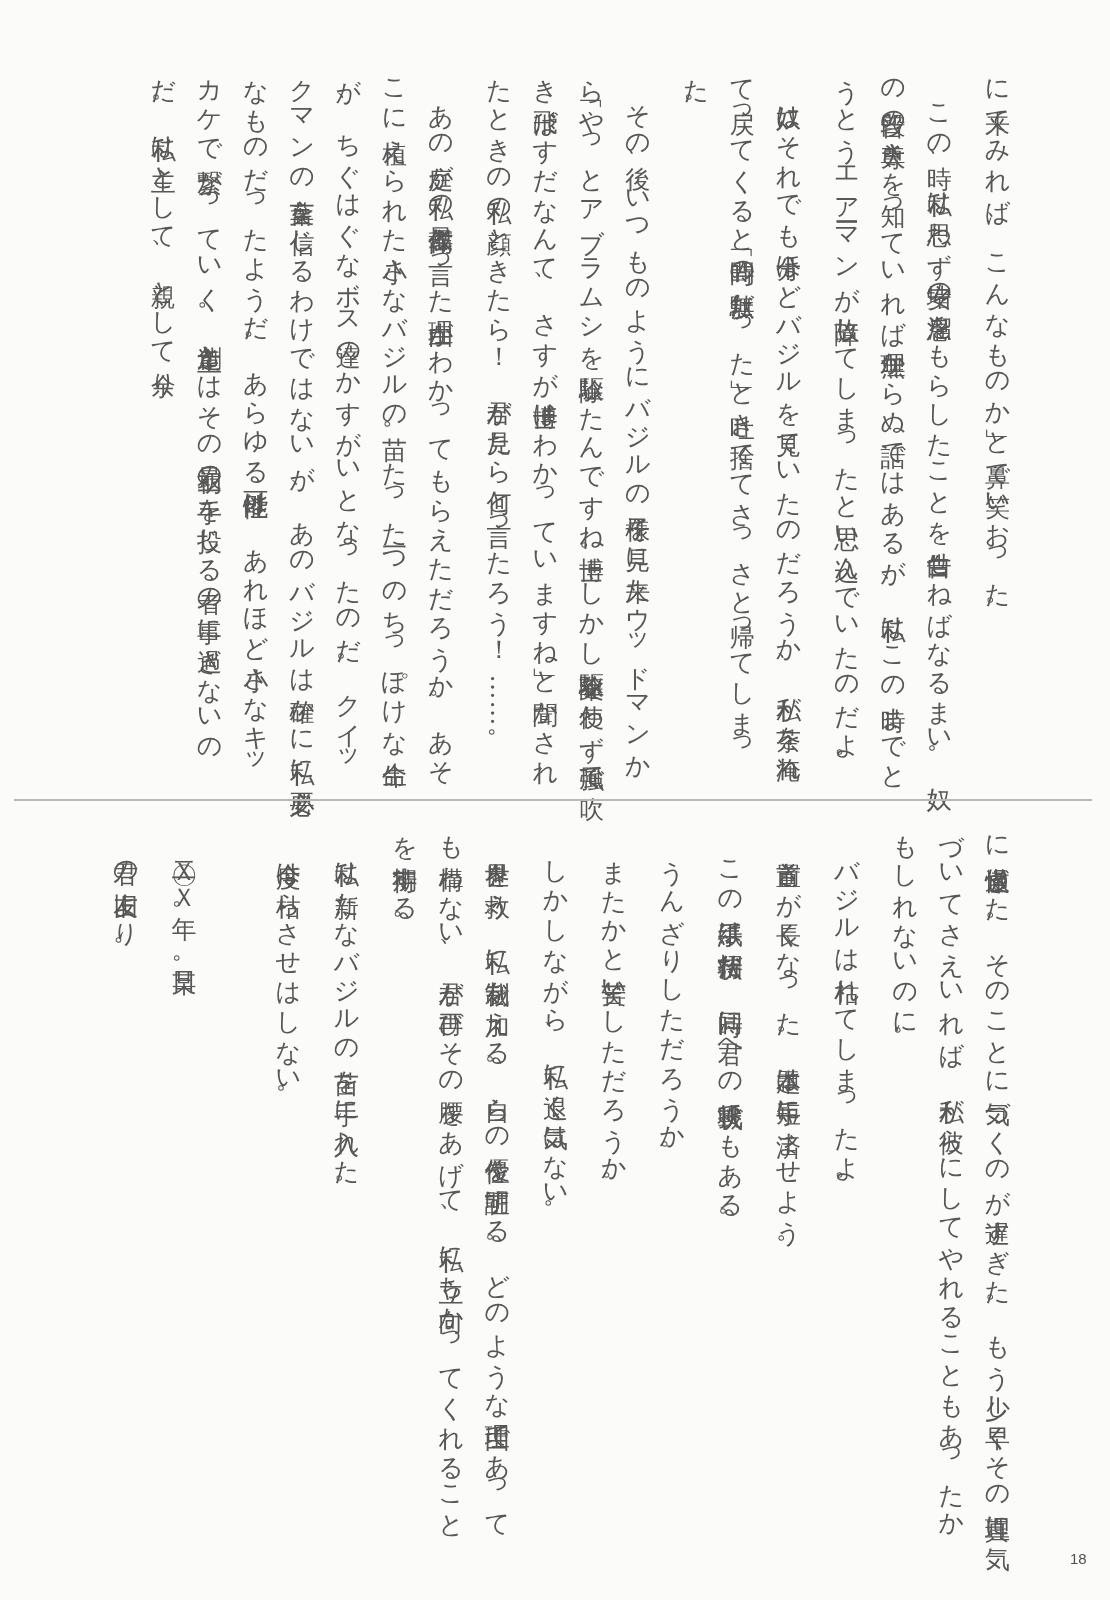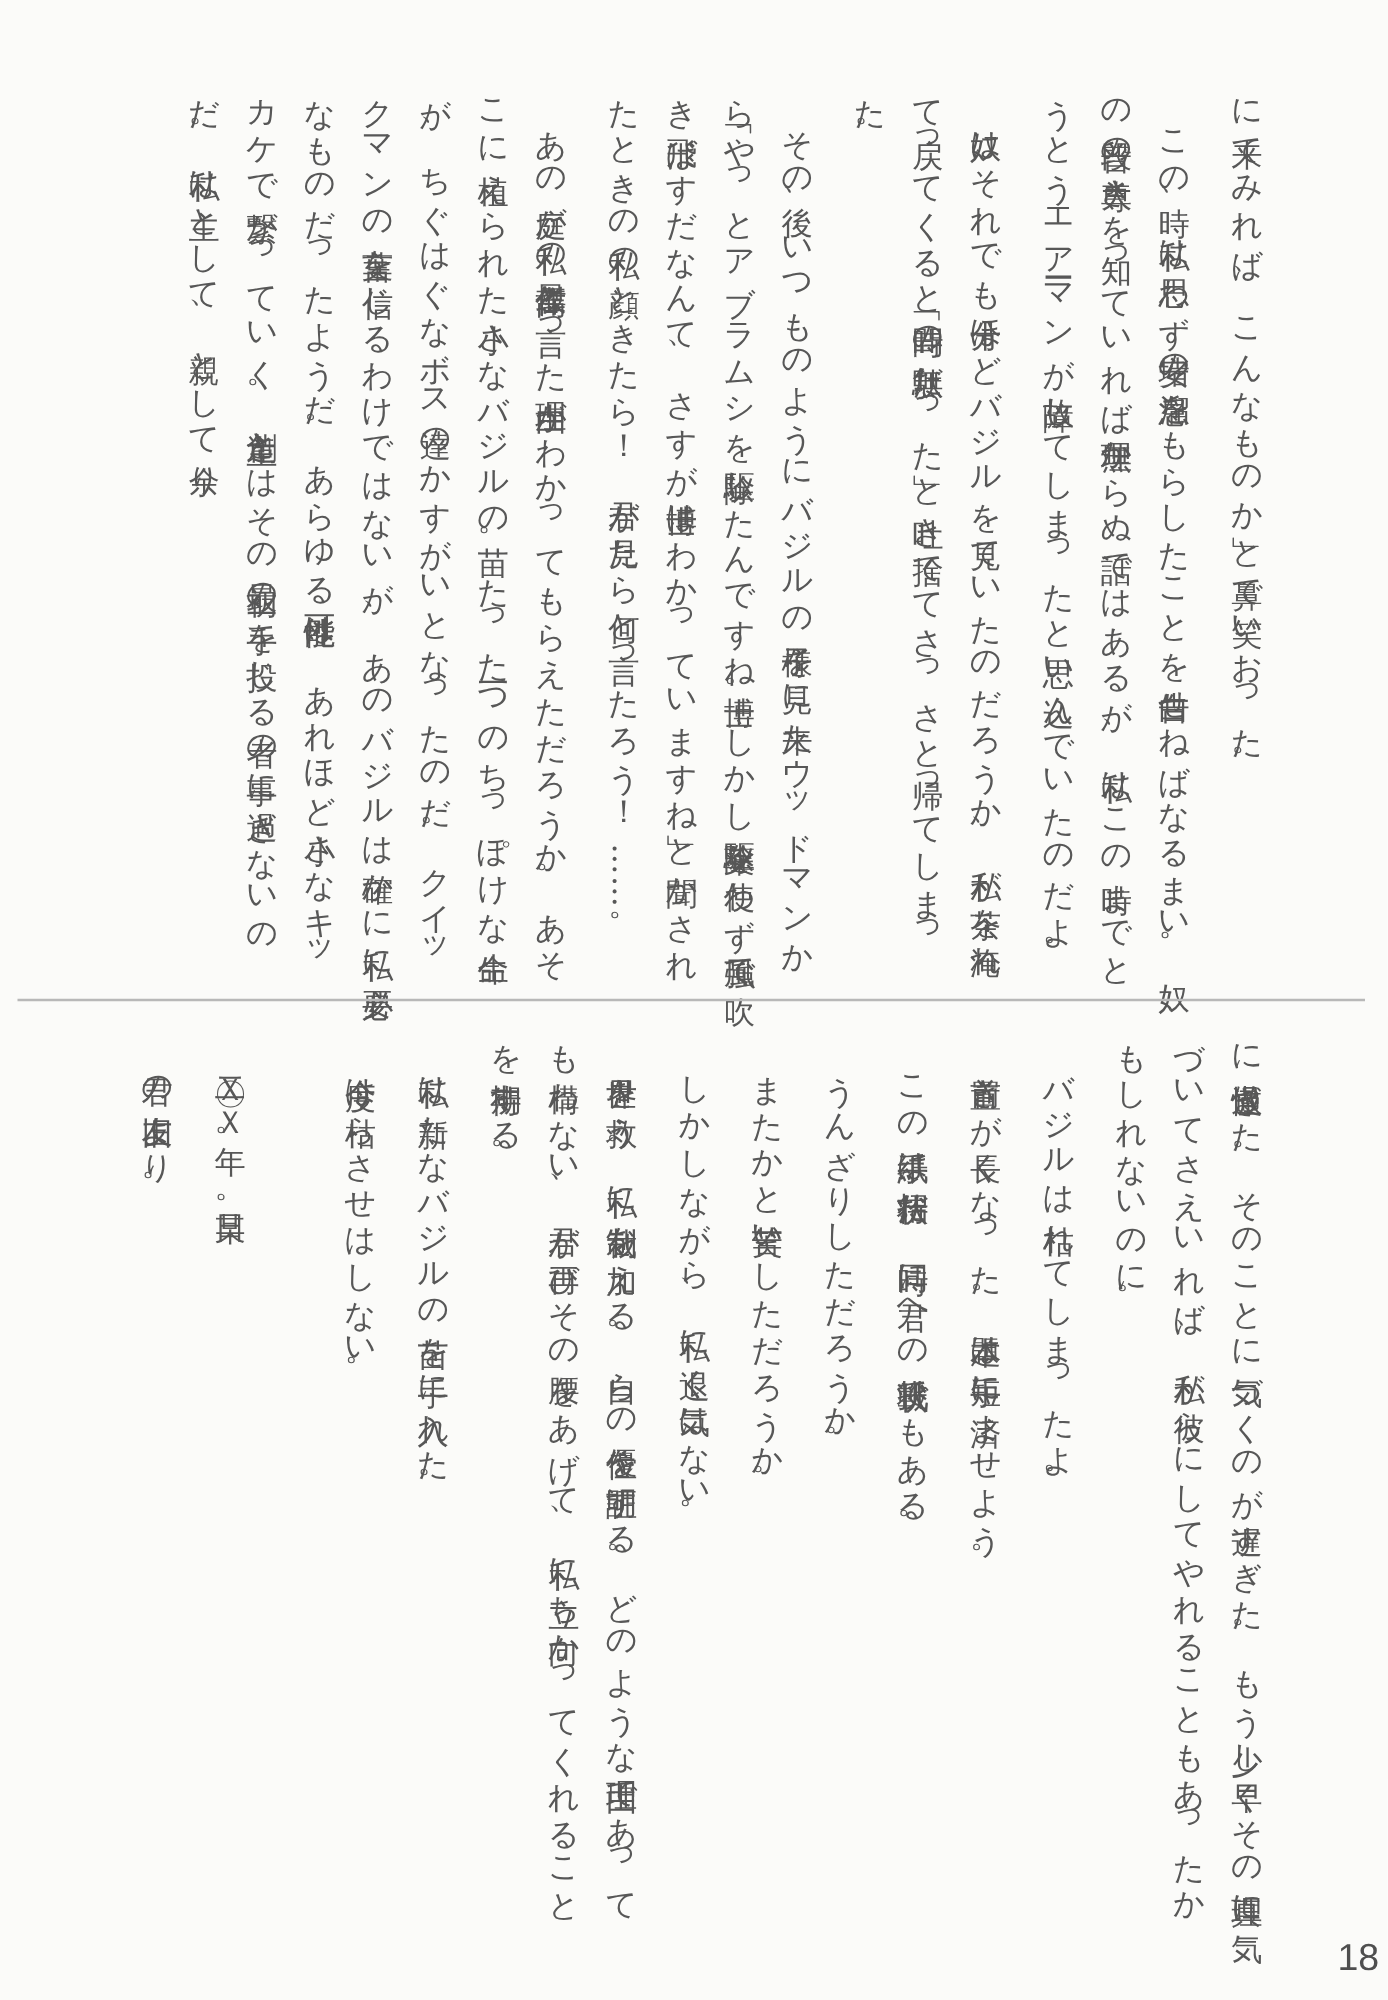--- a/index.html
+++ b/index.html
@@ -33,21 +33,21 @@
     left: 14px;
     width: 1078px;
     height: 2px;
     background: #b8b8b8;
   }
   .page-number {
     position: absolute;
     top: 1550px;
     left: 1070px;
     font-family: "Liberation Sans", sans-serif;
-    font-size: 30px;
+    font-size: 15px;
     color: #4f4f4f;
   }
 </style>
 </head>
 <body>
 
 <div class="page">
 
   <div class="vtext block-top">
     <p class="para">に来てみれば、こんなものか」と鼻で笑いおった。</p>

